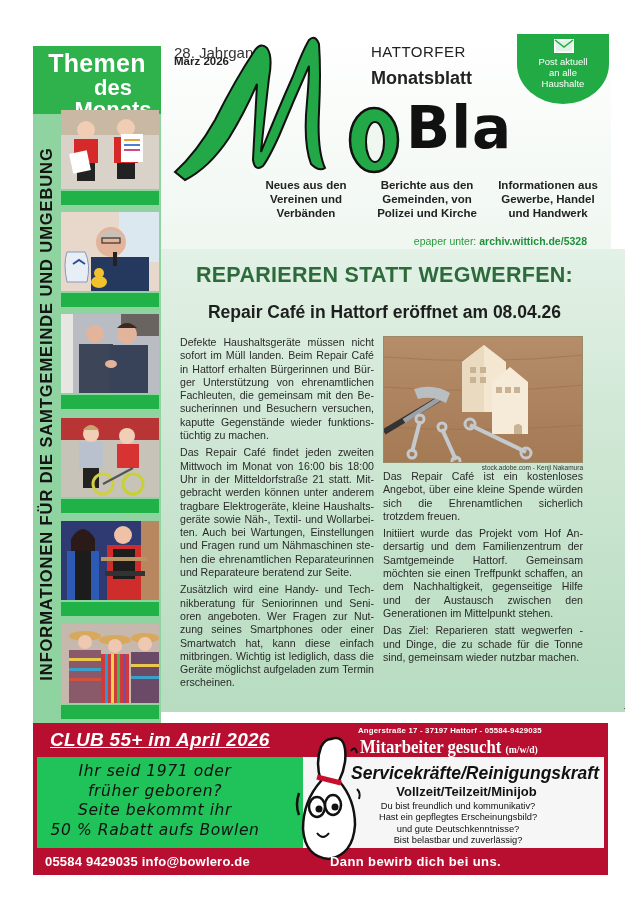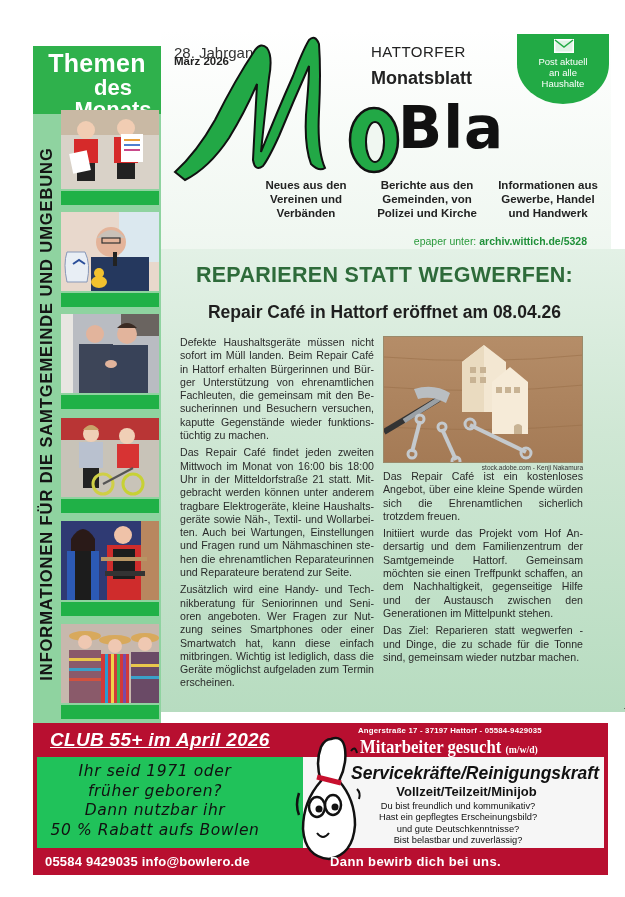--- a/index.html
+++ b/index.html
@@ -17,21 +17,21 @@
   .thumb .photo { position: absolute; left: 0; top: 0; width: 98px; height: 79px; overflow: hidden; }
   .thumb .bar { position: absolute; left: 0; top: 81px; width: 98px; height: 14px; background: #20b147; }
 
   
   .masthead { position: absolute; left: 161px; top: 30px; width: 450px; height: 230px; background: linear-gradient(#ffffff, #eef6ef); }
   .vol { position: absolute; left: 13px; top: 14px; font-size: 15px; color: #333; }
   .month { position: absolute; left: 13px; top: 25px; font-size: 11.5px; font-weight: bold; color: #222; }
   .hattorfer { position: absolute; left: 210px; top: 13px; font-size: 15px; letter-spacing: 0.5px; color: #222; }
   .monatsblatt { position: absolute; left: 210px; top: 38px; font-size: 18px; font-weight: bold; color: #222; }
   .logo-mo { position: absolute; left: 8px; top: 2px; width: 250px; height: 150px; }
-  .logo-bla { position: absolute; left: 237px; top: 69px; font-family: "DejaVu Sans", sans-serif; font-weight: bold; font-size: 58px; letter-spacing: 1px; color: #111; line-height: 1; }
+  .logo-bla { position: absolute; left: 245px; top: 69px; font-family: "DejaVu Sans", sans-serif; font-weight: bold; font-size: 58px; letter-spacing: 1px; color: #111; line-height: 1; }
   .post-badge { position: absolute; left: 356px; top: 4px; width: 92px; height: 70px; background: #22aa45; border-radius: 0 0 46px 46px / 0 0 40px 40px; color: #fff; text-align: center; }
   .post-badge .env { position: absolute; left: 37px; top: 5px; width: 20px; height: 14px; }
   .post-badge .lbl { position: absolute; left: 0; top: 22px; width: 92px; font-size: 9.5px; line-height: 11px; }
   .taglines { position: absolute; left: 86px; top: 148px; width: 360px; display: flex; justify-content: space-between; }
   .taglines div { width: 118px; text-align: center; font-size: 11.5px; font-weight: bold; line-height: 14px; color: #222; }
   .epaper { position: absolute; right: 24px; top: 205px; font-size: 10.5px; color: #2a9a3c; }
   .epaper b { font-weight: bold; color: #20903a; }
 
   
   .article { position: absolute; left: 161px; top: 249px; width: 527px; height: 463px; background: linear-gradient(#e3f1e6 0%, #cfe7d4 40%, #b7dcc0 100%); }
@@ -301,21 +301,21 @@
   <div class="anzeige">- Anzeige -</div>
 </div>
 
 <div class="ad">
   <div class="club-title">CLUB 55+ im April 2026</div>
 
   <div class="green-box">
     <div class="txt">
       <div>Ihr seid 1971 oder</div>
       <div>früher geboren?</div>
-      <div>Dann nutzbar ihr</div>
+      <div>Seite bekommt ihr</div>
       <div>50 % Rabatt aufs Bowlen</div>
     </div>
   </div>
 
   <div class="white-box"></div>
 
   <div class="addr">Angerstraße 17  -  37197 Hattorf  -  05584-9429035</div>
   <div class="hiring">
     <span>Mitarbeiter gesucht</span> <small>(m/w/d)</small>
   </div>

